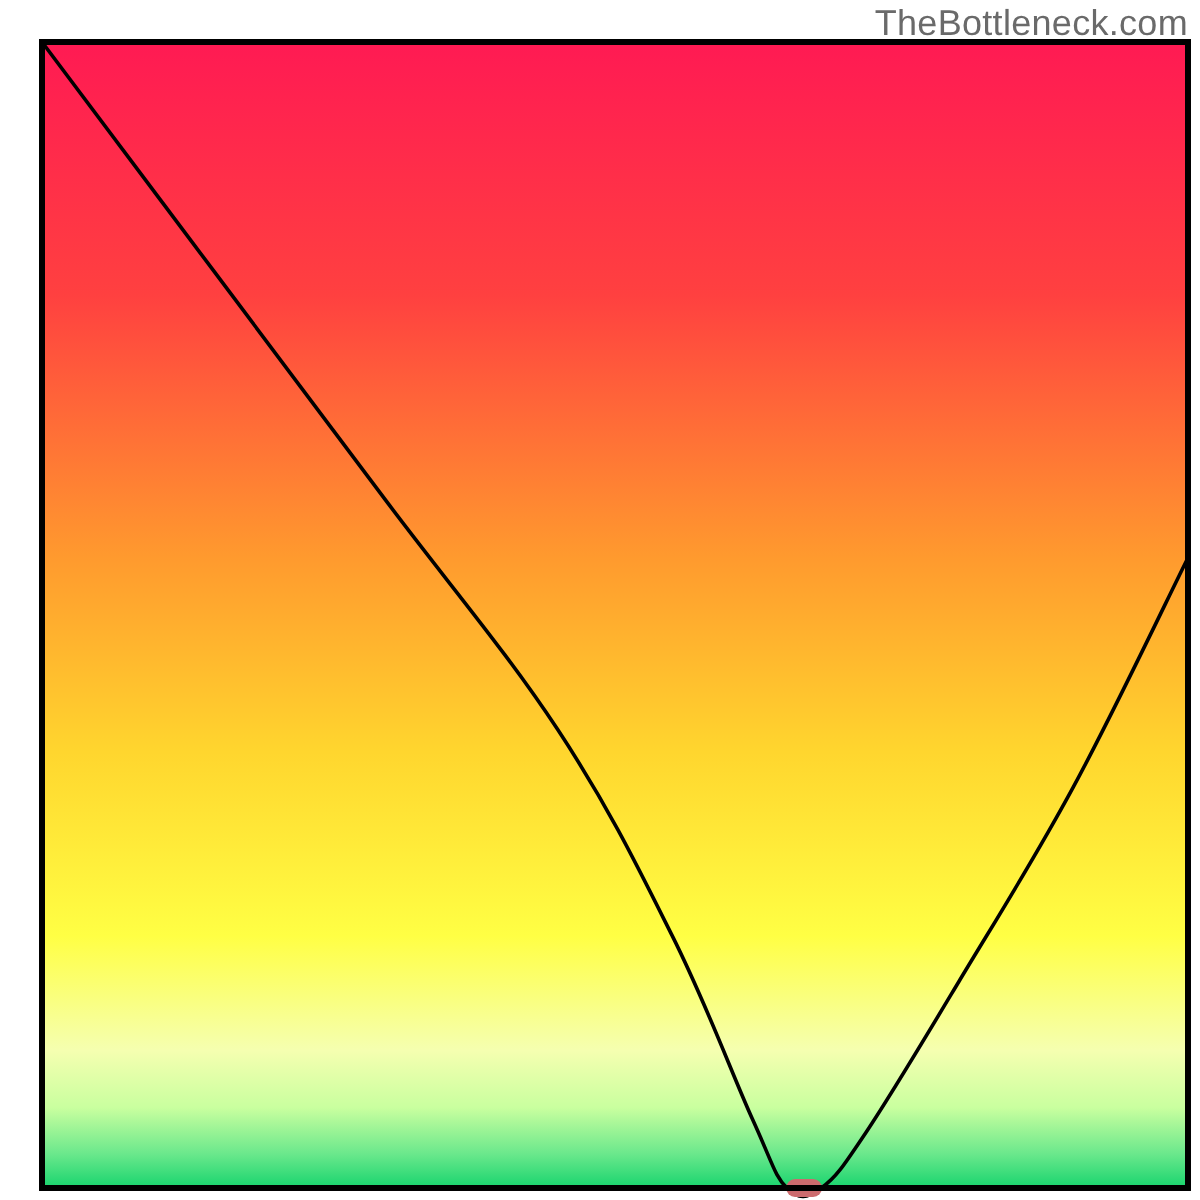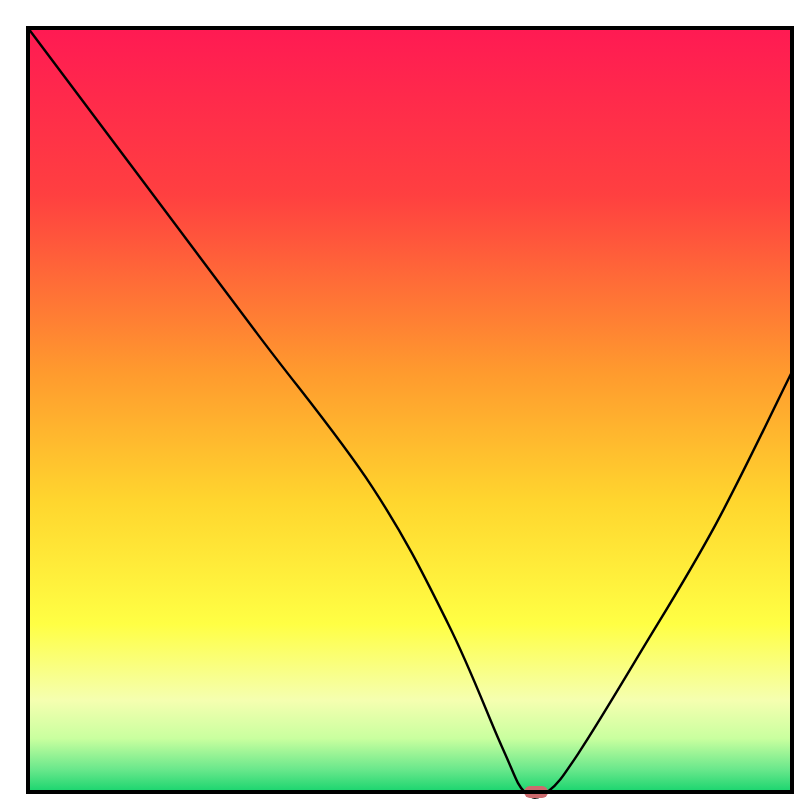--- a/index.html
+++ b/index.html
@@ -28,20 +28,21 @@
   svg.plot {
     position: absolute;
     top: 0;
     left: 0;
   }
 </style>
 </head>
 <body>
 
 <div class="chart-container">
+  <div class="watermark">TheBottleneck.com</div>
   <svg class="plot" width="800" height="800" viewBox="0 0 800 800">
     <defs>
       <linearGradient id="bg-grad" x1="0" y1="0" x2="0" y2="1">
           <stop offset="0%" stop-color="#ff1a53"></stop>
           <stop offset="22%" stop-color="#ff4040"></stop>
           <stop offset="45%" stop-color="#ff9a2e"></stop>
           <stop offset="62%" stop-color="#ffd62e"></stop>
           <stop offset="78%" stop-color="#ffff44"></stop>
           <stop offset="88%" stop-color="#f5ffb0"></stop>
           <stop offset="93%" stop-color="#c9ff9f"></stop>

